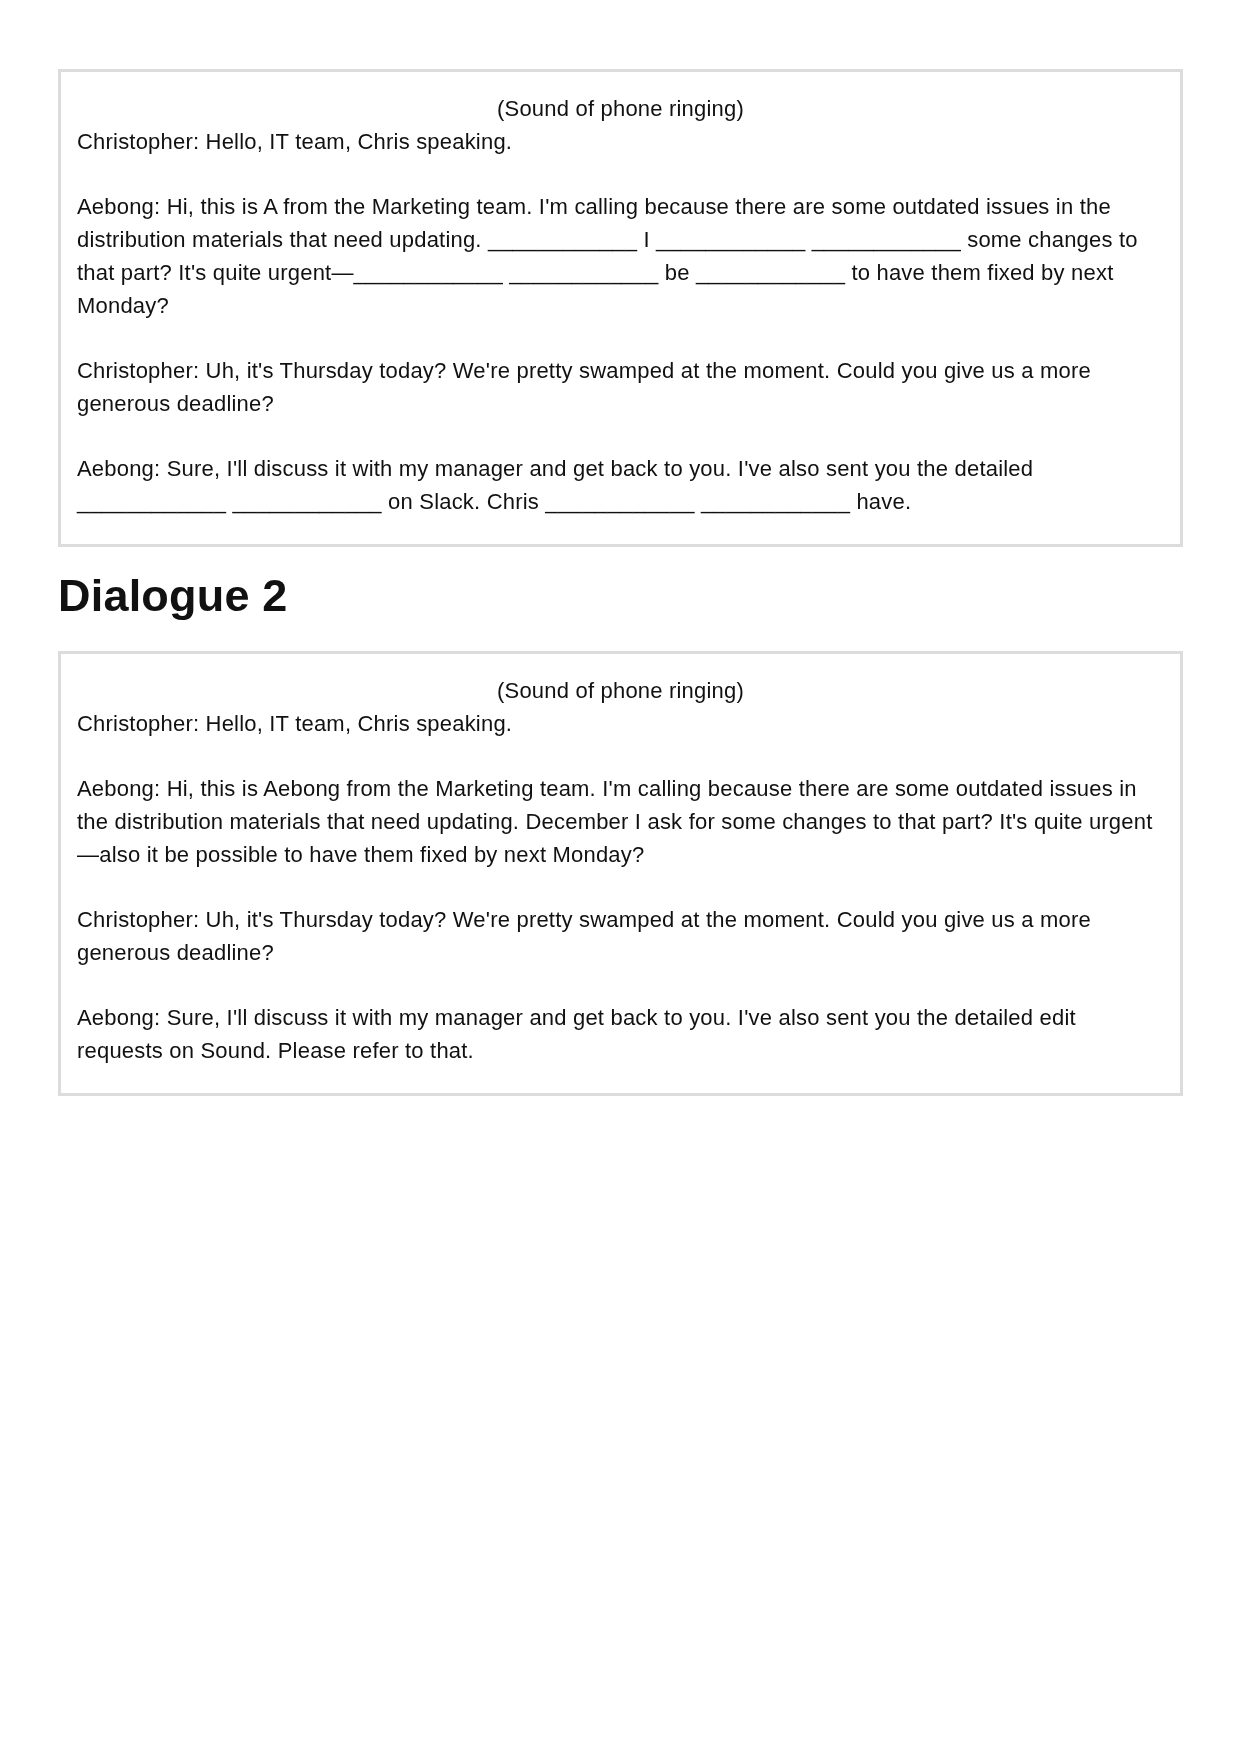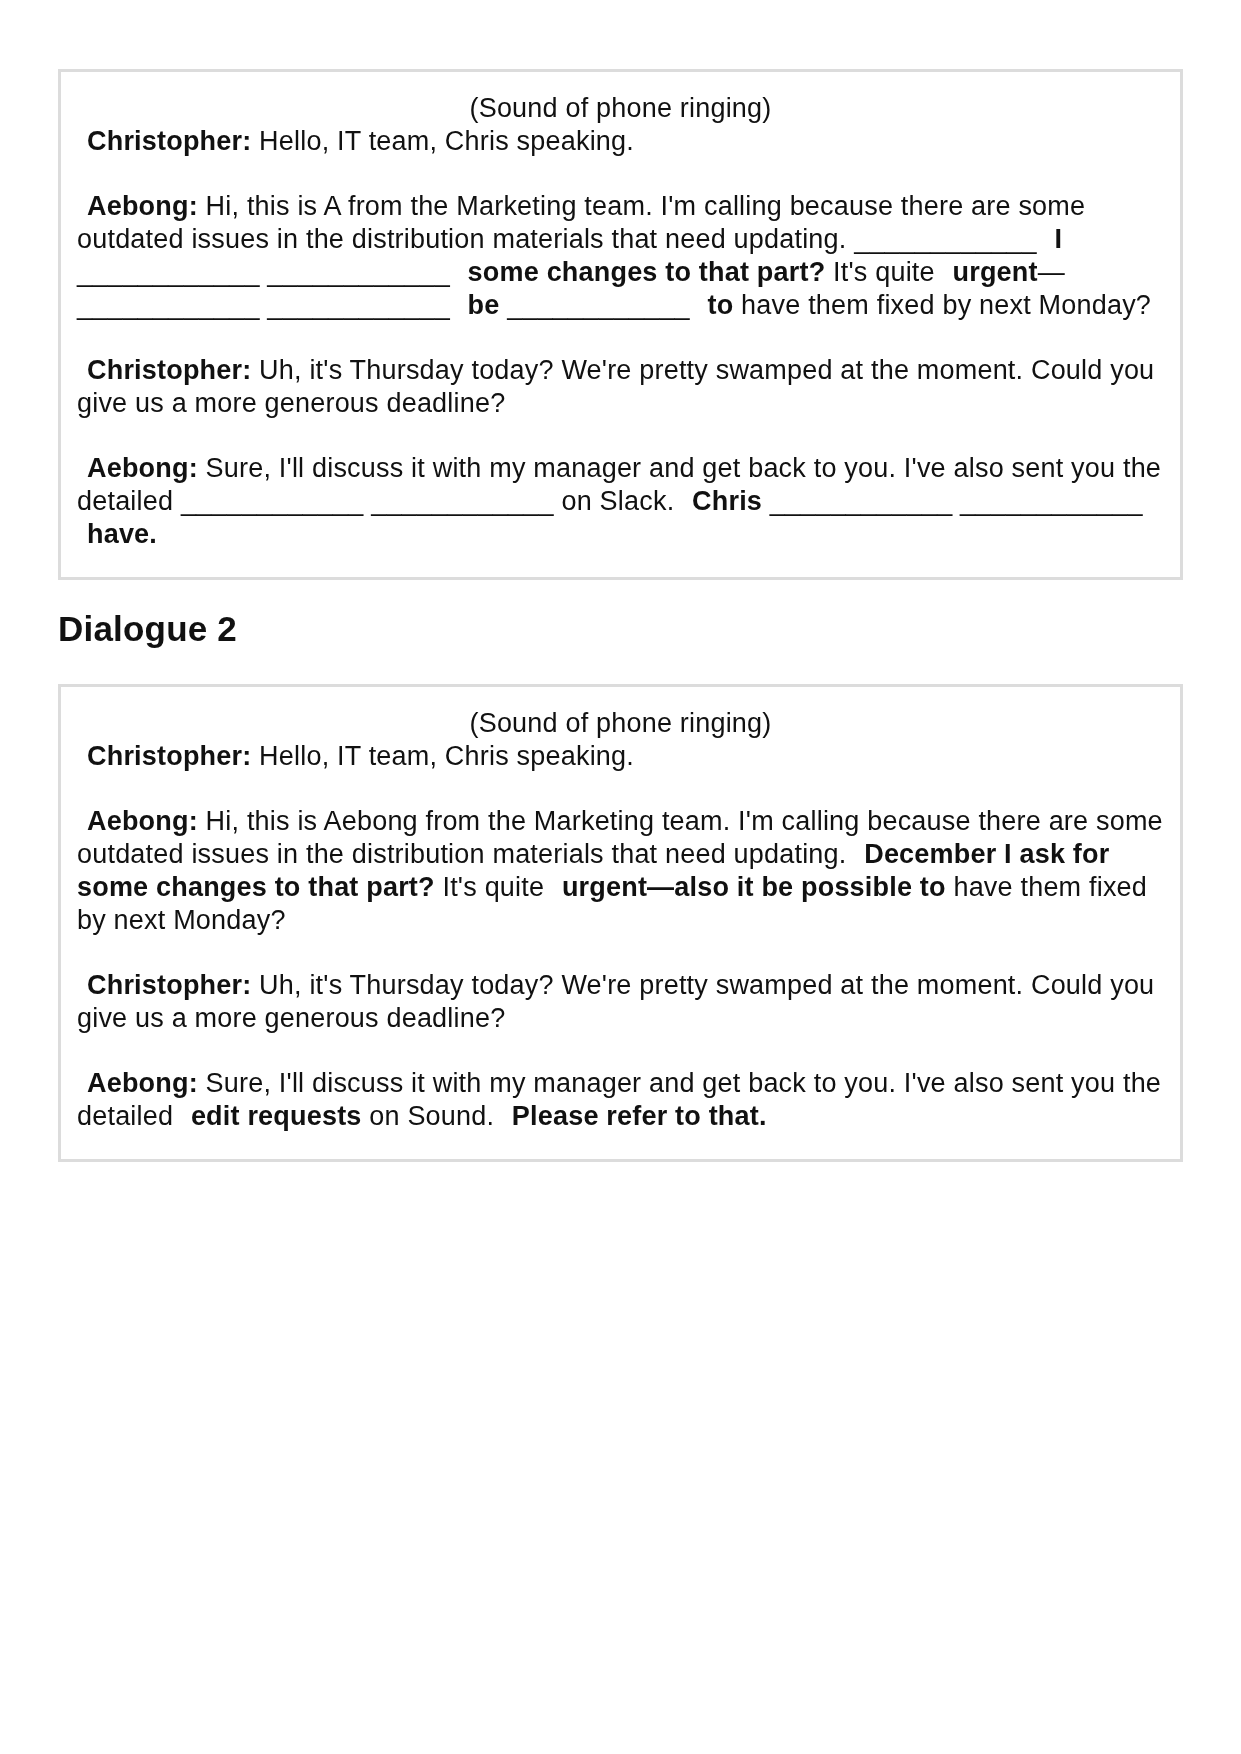--- a/index.html
+++ b/index.html
@@ -20,39 +20,39 @@
     min-height: 1754px;
     padding: 69px 58px 60px 58px;
   }
   .dialogue-box {
     box-sizing: border-box;
     border: 3px solid #dcdcdc;
     background: #ffffff;
     padding: 20px 16px 26px 16px;
   }
   .dialogue-box p {
-    font-size: 27px;
+    font-size: 22px;
     line-height: 33px;
     letter-spacing: 0.2px;
     margin: 0;
   }
   .dialogue-box p + p {
     margin-top: 32px;
   }
   .sound-line {
     text-align: center;
   }
   .section-heading {
-    font-size: 35px;
+    font-size: 45px;
     line-height: 46px;
     font-weight: 700;
     margin: 26px 0 32px 0;
     letter-spacing: 0.2px;
   }
-  strong { font-weight: 700; margin-left: 10px; }
+  strong { font-weight: 400; }
 </style>
 </head>
 <body style="background: rgb(255, 255, 255); color: rgb(17, 17, 17);">
 
 <div class="page">
 
   <section class="dialogue-box" style="border-color: rgb(220, 220, 220);">
     <p class="sound-line">(Sound of phone ringing)</p>
     <div id="d1-paras">
         <p><strong>Christopher:</strong><span> Hello, IT team, Chris speaking.</span></p>

